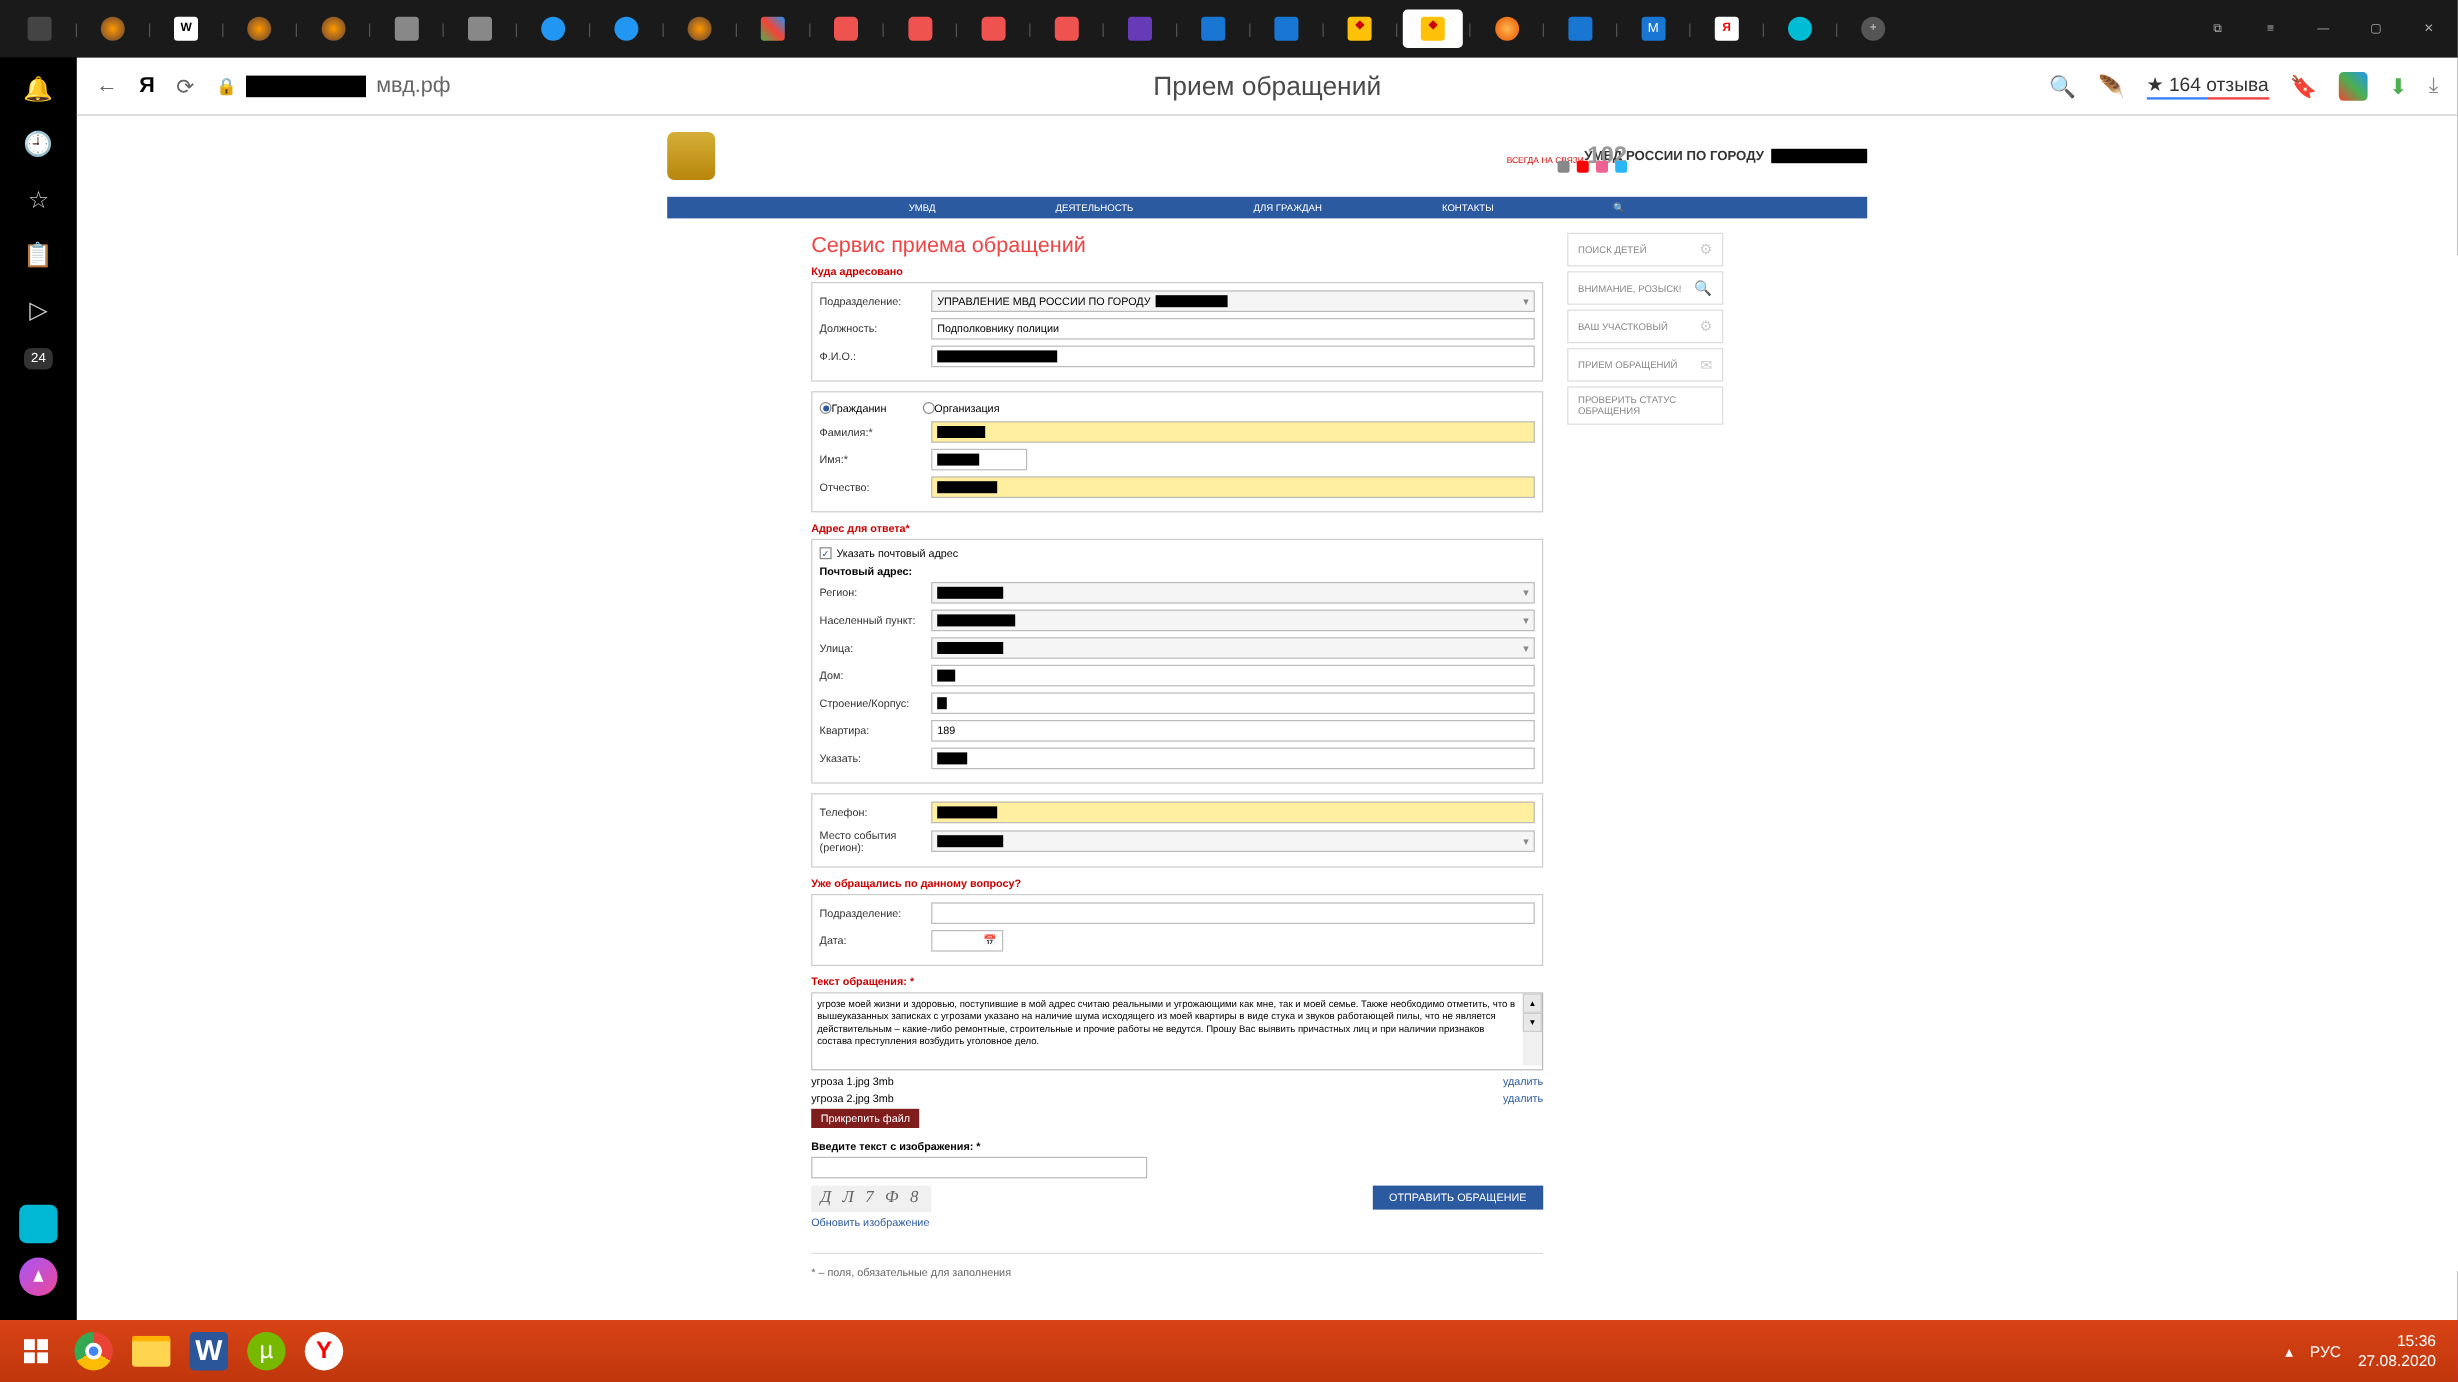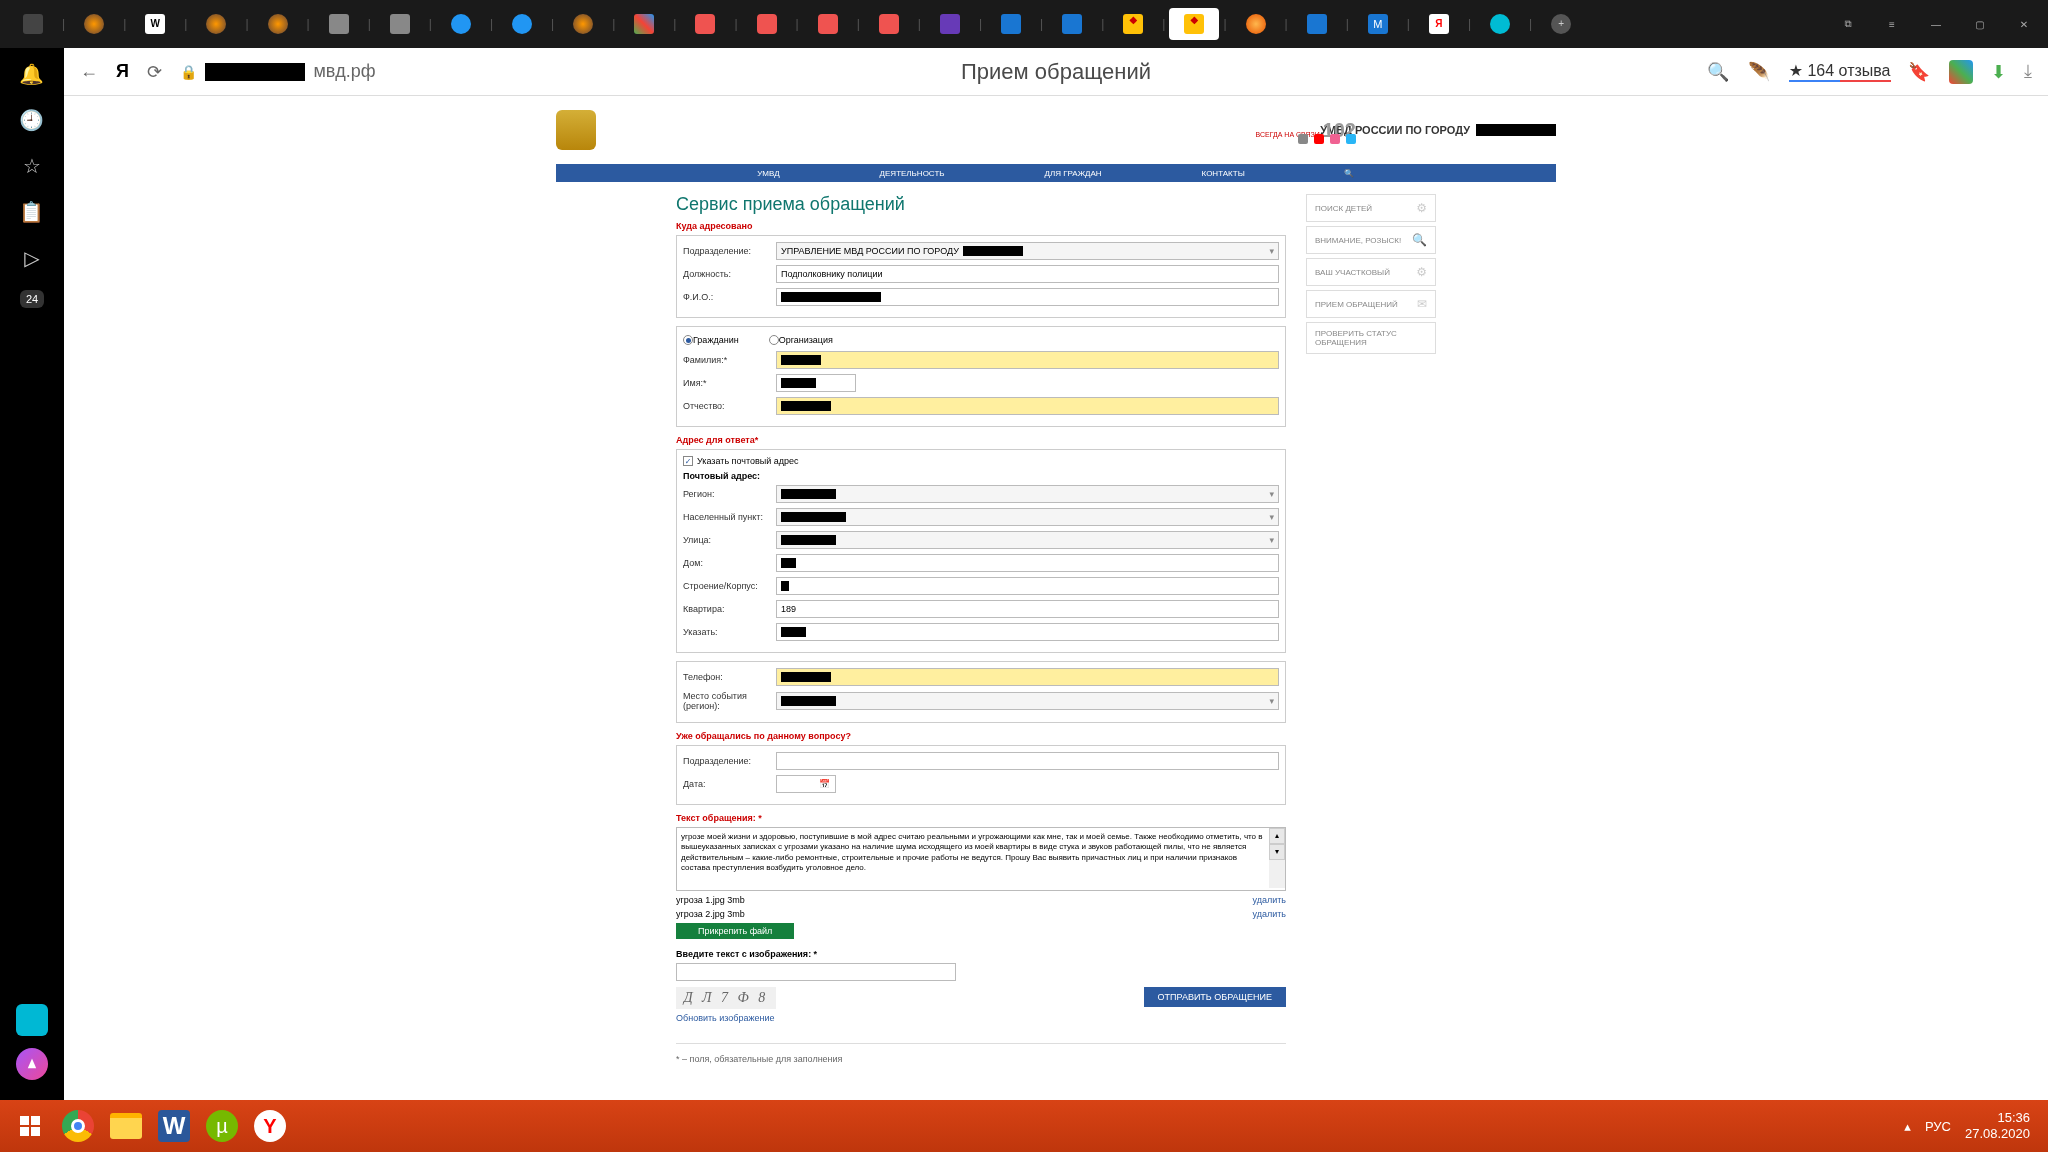--- a/index.html
+++ b/index.html
@@ -36,21 +36,21 @@
 .org-redact{width:80px;height:12px;background:#000}
 .phone-block{font-size:10px;color:#c00;text-align:right;position:absolute;right:200px}
 .phone-num{font-size:20px;color:#999;font-weight:bold}
 .socials{position:absolute;right:200px;top:38px;display:flex;gap:6px}
 .soc{width:10px;height:10px;border-radius:2px}
 .nav-bar{background:#2c5aa0;height:18px;display:flex;align-items:center;justify-content:center;gap:100px;color:#fff;font-size:8px}
 .nav-item{cursor:pointer}
 .main-cols{display:flex;gap:20px;padding:12px 120px}
 .form-col{flex:1}
 .side-col{width:130px}
-.page-h1{color:#0f766e;font-size:18px;font-weight:normal;margin-bottom:6px}
+.page-h1{color:#ef4444;font-size:18px;font-weight:normal;margin-bottom:6px}
 .section-red{color:#c00;font-size:9px;font-weight:bold;margin:6px 0 4px}
 .field-box{border:1px solid #ccc;padding:6px;margin-bottom:8px}
 .field-row{display:flex;align-items:center;margin-bottom:5px;gap:8px}
 .field-label{width:85px;font-size:9px;color:#333}
 .field-input{flex:1;height:18px;border:1px solid #bbb;font-size:9px;padding:0 4px;display:flex;align-items:center}
 .field-input.req{background:#ffef9f}
 .field-input.select{background:#f5f5f5;position:relative}
 .field-input.select::after{content:'▾';position:absolute;right:4px;color:#888}
 .redacted{background:#000;height:10px;display:inline-block}
 .radio-row{display:flex;gap:30px;padding:2px 0 6px}
@@ -60,21 +60,21 @@
 .chk{width:10px;height:10px;border:1px solid #888;display:inline-flex;align-items:center;justify-content:center;margin-right:4px}
 .chk.on::after{content:'✓';font-size:8px;color:#2c5aa0}
 .bold-lbl{font-weight:bold;font-size:9px}
 .textarea-wrap{position:relative;border:1px solid #bbb}
 .textarea{width:calc(100% - 16px);height:60px;font-size:8px;padding:4px;border:none;resize:none;line-height:1.3}
 .scroll-btns{position:absolute;right:0;top:0;width:16px;display:flex;flex-direction:column}
 .scroll-btn{height:16px;background:#e8e8e8;border:1px solid #ccc;font-size:8px;text-align:center;line-height:14px}
 .scroll-track{flex:1;background:#f0f0f0}
 .file-row{display:flex;justify-content:space-between;font-size:9px;margin:4px 0}
 .file-del{color:#2c5aa0;cursor:pointer}
-.attach-btn{background:#15803d;color:#fff;border:none;padding:3px 22px;font-size:9px;cursor:pointer}
+.attach-btn{background:#7f1d1d;color:#fff;border:none;padding:3px 8px;font-size:9px;cursor:pointer}
 .captcha-row{display:flex;justify-content:space-between;align-items:flex-start;margin-top:6px}
 .captcha-img{width:100px;height:22px;background:#f0f0f0;font-style:italic;font-family:serif;font-size:14px;text-align:center;line-height:22px;letter-spacing:3px;color:#666}
 .submit-btn{background:#2c5aa0;color:#fff;border:none;padding:5px 14px;font-size:9px;cursor:pointer}
 .refresh-link{color:#2c5aa0;font-size:9px;margin-top:4px;display:block}
 .side-link{border:1px solid #ddd;padding:6px 8px;font-size:8px;color:#888;margin-bottom:4px;display:flex;justify-content:space-between;align-items:center;cursor:pointer}
 .side-icon{color:#ccc;font-size:12px}
 .hr{border:none;border-top:1px solid #ddd;margin:20px 0 10px}
 .note{font-size:9px;color:#666;margin:10px 0}
 .taskbar{position:absolute;bottom:0;left:0;right:0;height:52px;background:linear-gradient(#d84315,#bf360c);display:flex;align-items:center;padding:0 6px}
 .task-icon{width:48px;height:48px;display:flex;align-items:center;justify-content:center;font-size:24px}

